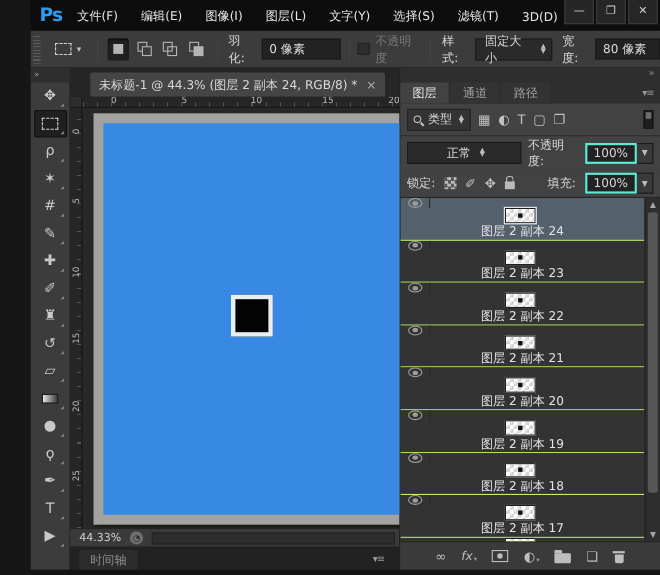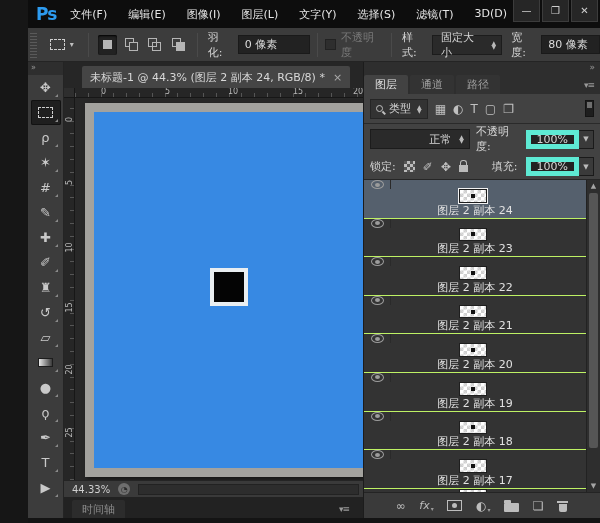--- a/index.html
+++ b/index.html
@@ -4,21 +4,21 @@
 <style>
   * { margin:0; padding:0; box-sizing:border-box; }
   html,body { width:600px; height:523px; overflow:hidden; background:#101010;
     font-family:"DejaVu Sans","Liberation Sans",sans-serif; }
   .app { width:600px; height:523px; display:flex; flex-direction:column; background:#161616;padding-left:28px; }
 
   
   .menubar { height:28px; background:var(--menubar_bg); display:flex; align-items:center; color:#e6e6e6;
     font-size:11px; position:relative; flex:0 0 28px; }
   .ps-logo { color:var(--logo_blue); font-weight:bold; font-size:17px; margin:0 14px 0 8px; letter-spacing:-1px; }
-  .menu-items { display:flex; gap:21px; white-space:nowrap; overflow:hidden; flex:1; }
+  .menu-items { display:flex; gap:21px; white-space:nowrap; overflow:hidden; flex:1;align-items:flex-end; }
   .menu-items span { cursor:default; }
   .win-controls { display:flex; position:absolute; right:2px; top:0; }
   .win-btn { width:27px; height:22px; background:#262626; border:1px solid #3c3c3c; color:#cfcfcf;
     font-size:10px; display:flex; align-items:center; justify-content:center; margin-left:2px; border-top:none; }
 
   
   .optionsbar { height:34px; background:#3c3c3c; border-bottom:1px solid #242424; display:flex;
     align-items:center; color:#d6d6d6; font-size:11px; flex:0 0 34px; position:relative; overflow:hidden; }
   .grip { width:7px; height:26px; margin:0 6px 0 2px;
     background:repeating-linear-gradient(0deg,#5a5a5a 0 1px,transparent 1px 3px); }
@@ -108,23 +108,23 @@
     border-bottom:1px solid #2a2a2a; }
   .kind-dd { display:flex; align-items:center; gap:6px; background:#333; border:1px solid #252525; height:20px;
     padding:0 5px; }
   .mag { width:7px; height:7px; border:1.5px solid #c0c0c0; border-radius:50%; position:relative; display:inline-block; }
   .mag::after { content:''; position:absolute; width:4px; height:1.5px; background:#c0c0c0;
     right:-4px; bottom:-2px; transform:rotate(45deg); }
   .f-ic { color:#c0c0c0; font-size:12px; }
   .toggle { width:9px; height:17px; background:#1e1e1e; border:1px solid #141414; margin-left:auto; position:relative; }
   .toggle::before { content:''; position:absolute; left:1px; right:1px; top:1px; height:6px; background:#6e6e6e; }
   .blend-row { height:30px; background:#424242; display:flex; align-items:center; padding:0 6px; gap:6px; }
-  .blend-dd { width:108px; justify-content:flex-end; }
+  .blend-dd { width:108px; justify-content:center; }
   .pct-dd { display:flex; align-items:center; }
-  .pct-field { background:var(--field_bg); border:5px solid #5eead4; height:19px; display:flex; align-items:center;
+  .pct-field { background:var(--field_bg); border:2px solid #5eead4; height:19px; display:flex; align-items:center;
     padding:0 6px; }
   .pct-btn { width:15px; height:19px; background:#3a3a3a; border:1px solid #1a1a1a; border-left:none;
     display:flex; align-items:center; justify-content:center; font-size:7px; color:#bbb; }
   .lock-row { height:26px; background:#424242; display:flex; align-items:center; padding:0 6px; gap:8px;
     border-bottom:1px solid #262626; }
   .checker-ic { width:11px; height:11px;
     background:repeating-conic-gradient(#bbb 0 25%,#555 0 50%); background-size:6px 6px; }
   .lock-ic { width:9px; height:7px; background:#bbb; position:relative; margin-top:4px; }
   .lock-ic::before { content:''; position:absolute; top:-5px; left:1px; width:5px; height:5px;
     border:1.5px solid #bbb; border-bottom:none; border-radius:3px 3px 0 0; }

